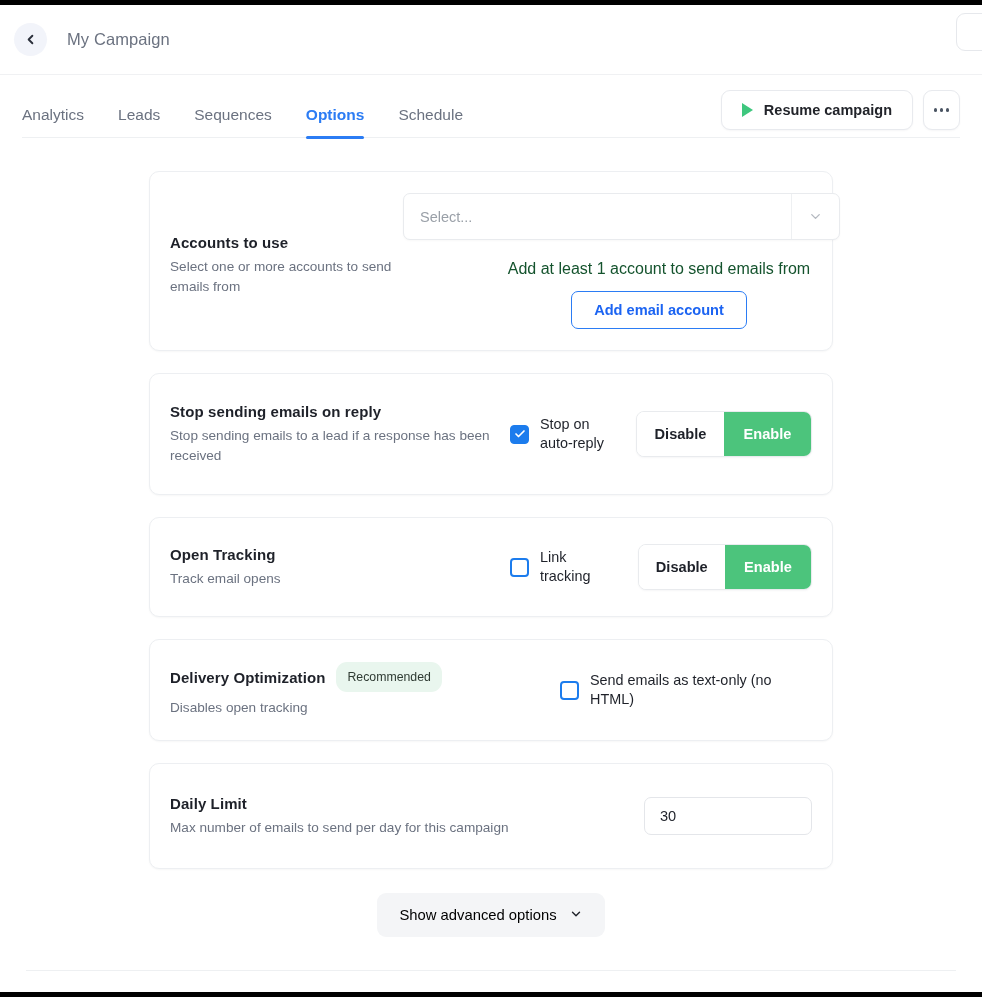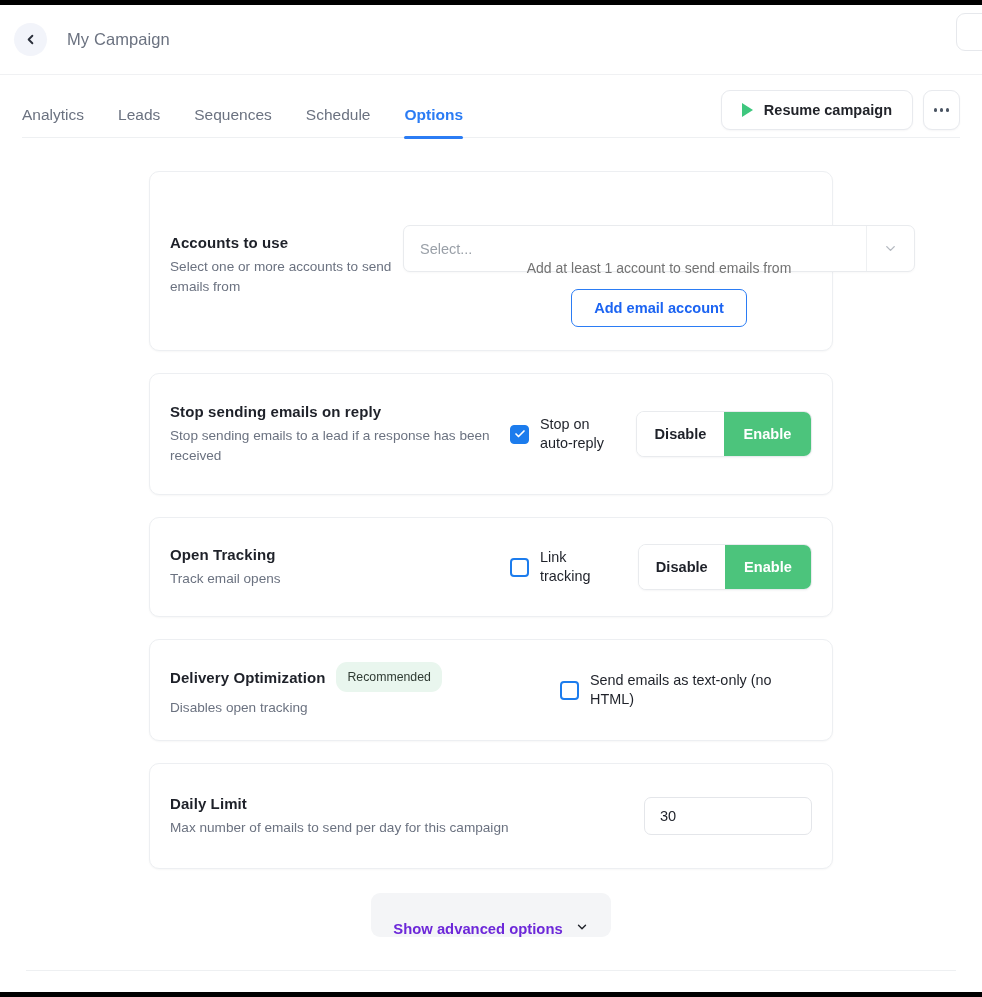--- a/index.html
+++ b/index.html
@@ -174,29 +174,28 @@
   
   .accounts-card { height: 180px; padding: 0; }
   .accounts-left {
     position: absolute;
     left: 20px; top: 62px;
     width: 235px;
   }
   .select-box {
     position: absolute;
     left: 253px; top: 21px;
-    width: 512px;
+    width: 437px;
     height: 47px;
     border: 1px solid #e9ebee;
     border-radius: 7px;
     background: #fff;
     display: flex;
     align-items: center;
     box-shadow: 0 1px 2px rgba(16,24,40,.03);
-    margin-top: 32px;
   }
   .select-placeholder {
     padding-left: 16px;
     font-size: 14.5px;
     color: #9aa0a8;
   }
   .select-divider {
     margin-left: auto;
     width: 1px;
     height: 100%;
@@ -206,22 +205,22 @@
     width: 47px;
     display: flex; align-items: center; justify-content: center;
   }
   .accounts-right {
     position: absolute;
     left: 253px; top: 88px;
     width: 512px;
     text-align: center;
   }
   .accounts-hint {
-    font-size: 14px;
-    color: #737373;
+    font-size: 16px;
+    color: #14532d;
   }
   .add-email-btn {
     margin-top: 13px;
     display: inline-flex;
     align-items: center; justify-content: center;
     height: 38px;
     padding: 0 22px;
     border: 1px solid #2b7cf4;
     border-radius: 7px;
     background: #fff;
@@ -322,29 +321,29 @@
   }
 
   
   .advanced-wrap {
     width: 684px;
     margin: 0 auto;
     display: flex; justify-content: center;
     padding-top: 2px;
   }
   .advanced-btn {
-    display: flex; align-items: flex-end; gap: 12px;
+    display: flex; align-items: center; gap: 12px;
     height: 44px;
     padding: 0 22px;
     background: #f4f5f7;
     border: none;
     border-radius: 9px;
     font-size: 14.8px;
-    font-weight: bold;
-    color: #6d28d9;
+    font-weight: normal;
+    color: #000000;
     cursor: pointer;
     font-family: "Liberation Sans", sans-serif;
   }
 
   
   .footer-divider {
     width: 930px;
     margin: 33px auto 0 auto;
     height: 1px;
     background: #eef0f2;
@@ -403,22 +402,22 @@
   <div class="page-title">My Campaign</div>
   <div class="corner-chip"></div>
 </div>
 
 <div class="tabs-row">
   <div class="tabs-underline"></div>
   <div class="tabs">
     <div class="tab">Analytics</div>
     <div class="tab">Leads</div>
     <div class="tab">Sequences</div>
+    <div class="tab active">Options</div>
     <div class="tab">Schedule</div>
-    <div class="tab active">Options</div>
   </div>
 
   <div class="header-actions">
     <div class="resume-btn">
       <span class="play-tri"></span>
       <span>Resume campaign</span>
     </div>
     <div class="more-btn">
       <span style="display:flex;gap:3px;">
         <i></i>

